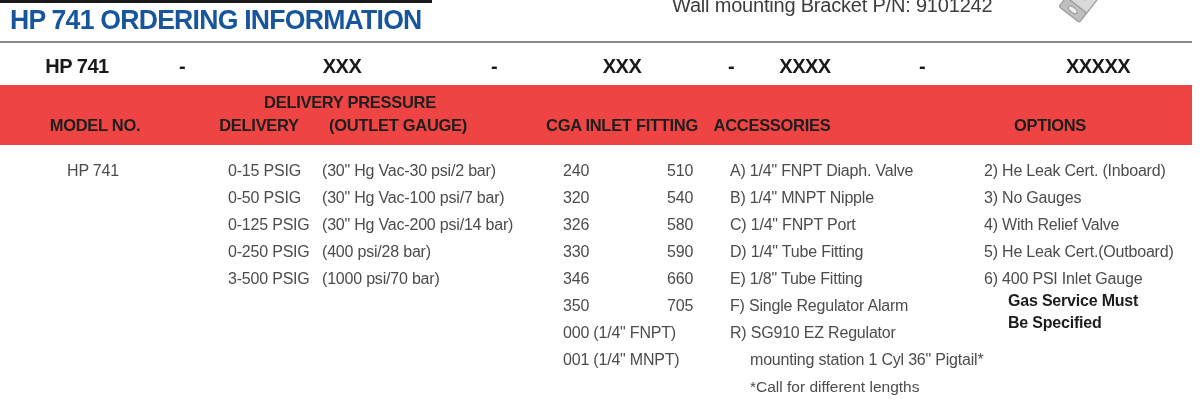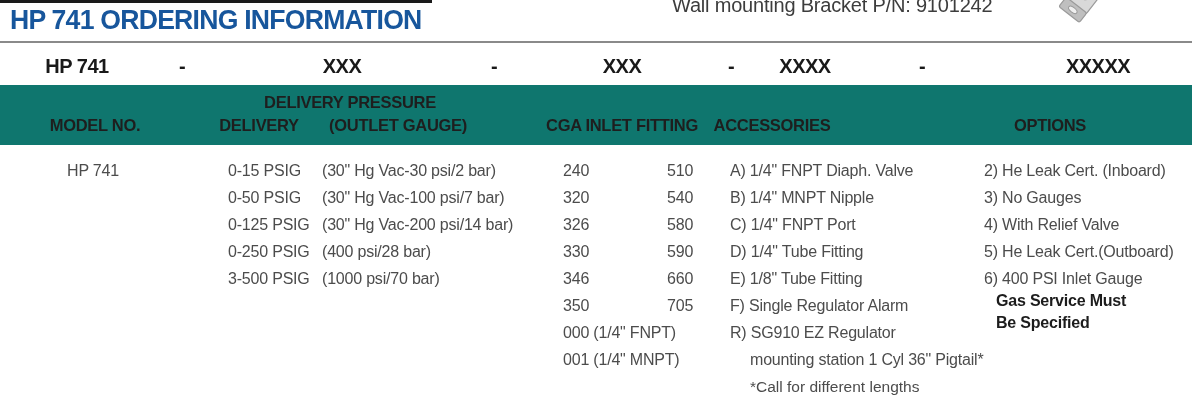--- a/index.html
+++ b/index.html
@@ -23,21 +23,21 @@
   
   .code-row{position:absolute;left:0;top:51px;width:1200px;height:30px;
             font-weight:bold;font-size:20px;color:#191919;}
   .code-seg{position:absolute;top:0;transform:translateX(-50%);white-space:nowrap;
             letter-spacing:-0.5px;line-height:30px;}
   .seg-0{left:77px;}  .seg-1{left:182px;} .seg-2{left:342px;} .seg-3{left:494px;}
   .seg-4{left:622px;} .seg-5{left:731px;} .seg-6{left:805px;} .seg-7{left:922px;}
   .seg-8{left:1050px;margin-left:48px;}
 
   
-  .header-band{position:absolute;left:0;top:85px;width:1200px;height:60px;background:#0f766e;
+  .header-band{position:absolute;left:0;top:85px;width:1200px;height:60px;background:#ef4444;
                font-weight:bold;color:#1e1e1e;}
   .hcell{position:absolute;transform:translateX(-50%);font-size:16.5px;letter-spacing:-0.3px;
          white-space:nowrap;}
   .h-group{top:8px;left:350px;}
   .h-model{top:31px;left:95px;}
   .h-delivery{top:31px;left:259px;}
   .h-gauge{top:31px;left:398px;}
   .h-cga{top:31px;left:622px;}
   .h-acc{top:31px;left:772px;}
   .h-opt{top:31px;left:1050px;}
@@ -49,21 +49,21 @@
   .col-model{left:40px;width:106px;text-align:center;}
   .col-delivery{left:228px;}
   .col-gauge{left:322px;}
   .col-cga{left:563px;}
   .col-acc{left:730px;}
   .col-opt{left:984px;}
   .line{height:27px;line-height:27px;}
   .cga-first{display:inline-block;width:104px;}
   .indent{padding-left:20px;}
   .alt{letter-spacing:0;font-size:15.5px;}
-  .opt-note{margin-left:12px;margin-top:-2px;font-weight:bold;color:#1c1c1c;}
+  .opt-note{margin-left:24px;margin-top:-2px;font-weight:bold;color:#1c1c1c;}
   .opt-note .nline{height:22px;line-height:22px;}
 </style>
 </head>
 <body>
 
 <div class="page">
 
   <div class="top-black"></div>
 
   <div class="title">HP 741 ORDERING INFORMATION</div>

